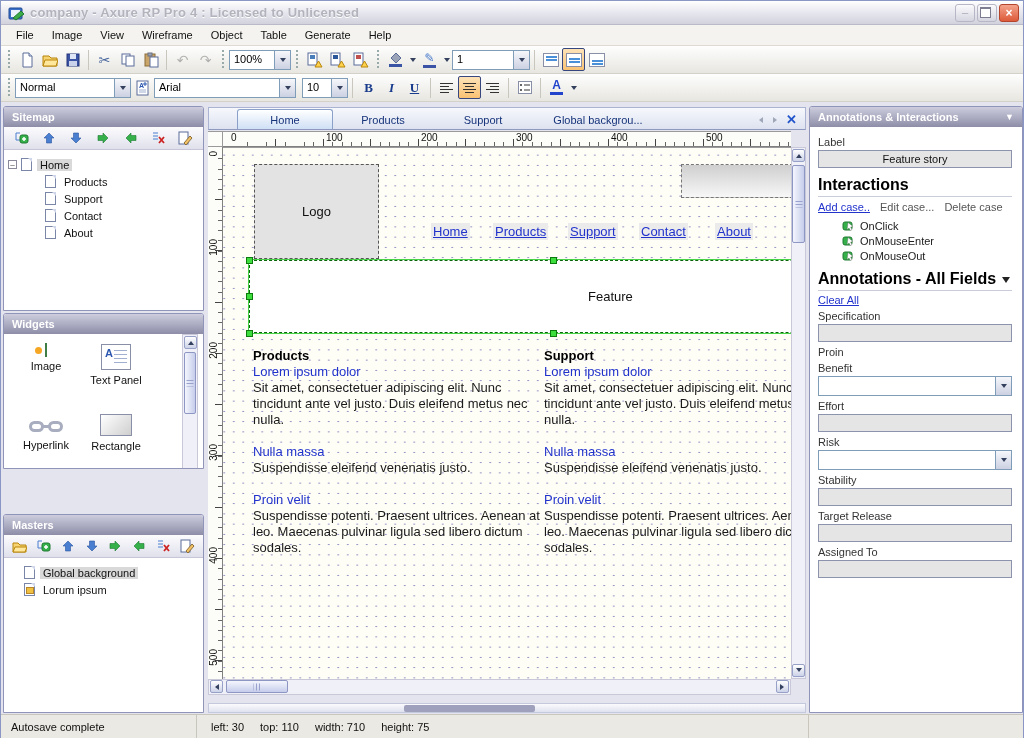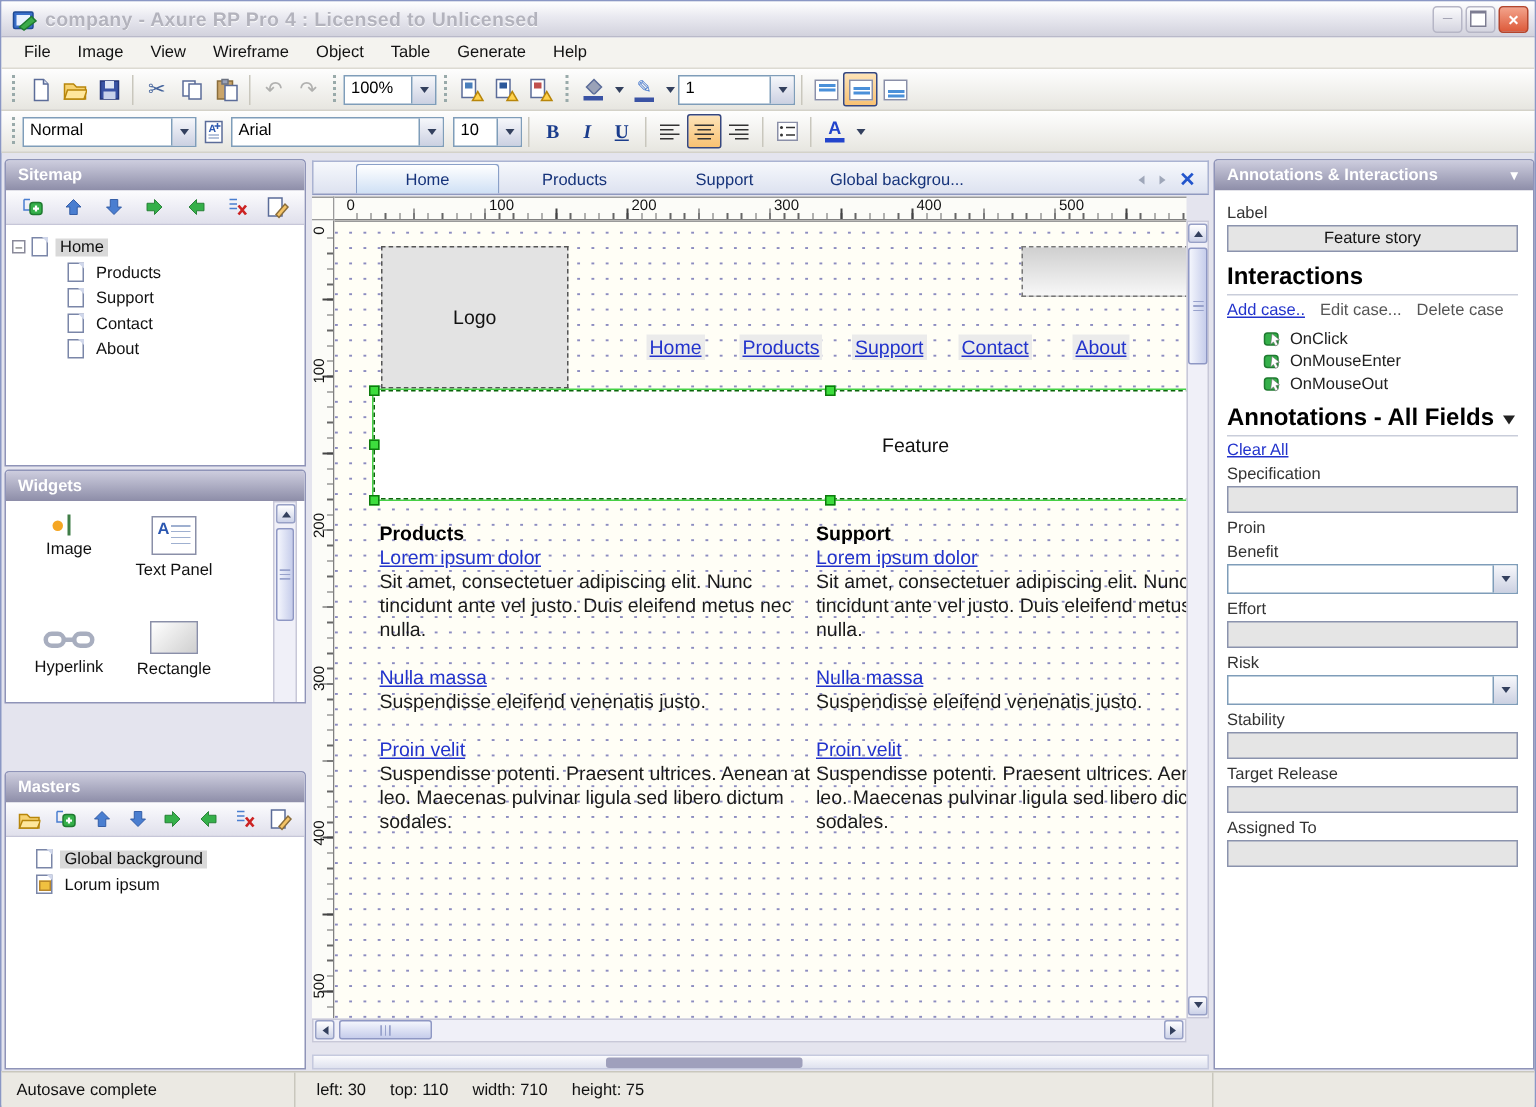--- a/index.html
+++ b/index.html
@@ -152,21 +152,21 @@
     border:1px dashed #777; background:linear-gradient(#cfcfcf,#f7f7f7); }
   .wf-nav { position:absolute; top:76px; height:17px; font-size:13px; }
   .wf-nav a { color:#2233cc; text-decoration:underline; background:#ebebeb; padding:1px 2px; }
   .wf-feature { position:absolute; left:26px; top:112px; width:700px; height:73px; background:#fff;
     border:1px dashed #0a660a; box-shadow:0 0 0 1px #46d146;
     display:flex; align-items:center; justify-content:center; }
   .wf-feature .ftxt { position:absolute; left:338px; top:28px; font-size:13px; color:#111; }
   .hnd { position:absolute; width:7px; height:7px; background:#3ddd3d; border:1px solid #0d7a0d; }
   .wf-col { position:absolute; top:200px; width:292px; font-size:13px; color:#1a1a1a; line-height:16px; }
   .wf-col h3 { font-size:13px; color:#000; margin-bottom:0; }
-  .wf-col a { color:#2233cc; text-decoration:underline; }
+  .wf-col a { color:#2233cc; }
   .wf-col p { margin-bottom:16px; }
   .wf-col .lnk { display:block; }
 
   .strip-bottom { position:absolute; left:207px; top:702px; width:598px; height:10px;
     background:linear-gradient(#fbfbfd,#dfe2ef); border:1px solid #c5c9de; }
   .strip-thumb { position:absolute; left:195px; top:1px; width:131px; height:7px; background:#9fa0bc; border-radius:2px; }
 
   
   .anno-body { padding:5px 10px 0 8px; background:#fff; font-size:11px; color:#222; height:calc(100% - 20px); }
   .cap { margin:4px 0 2px; color:#333; }

